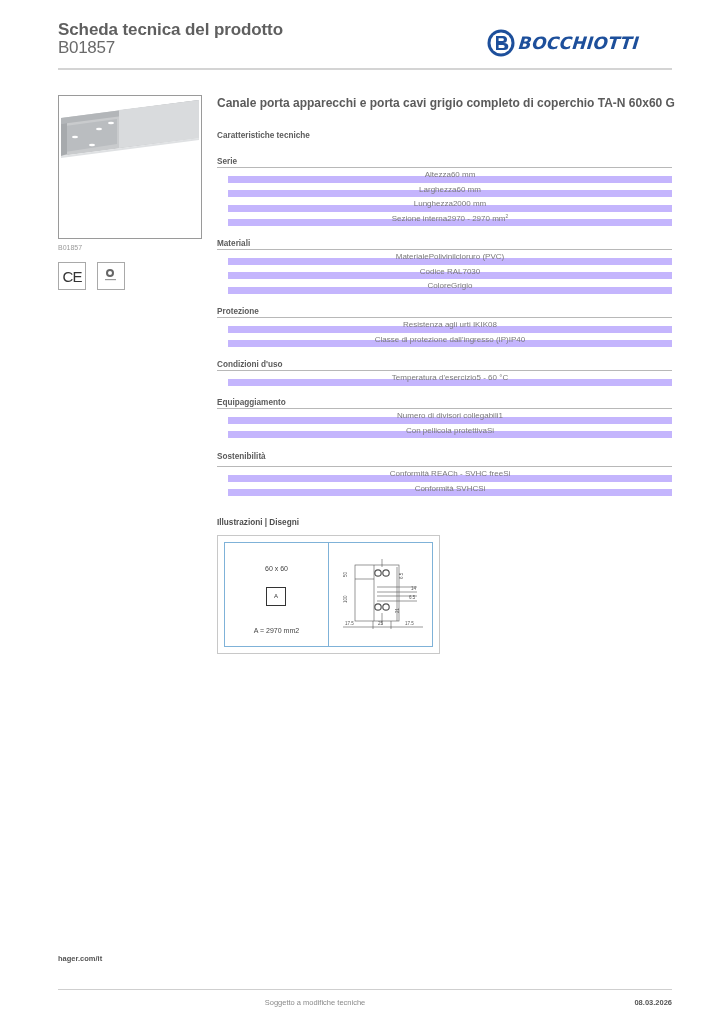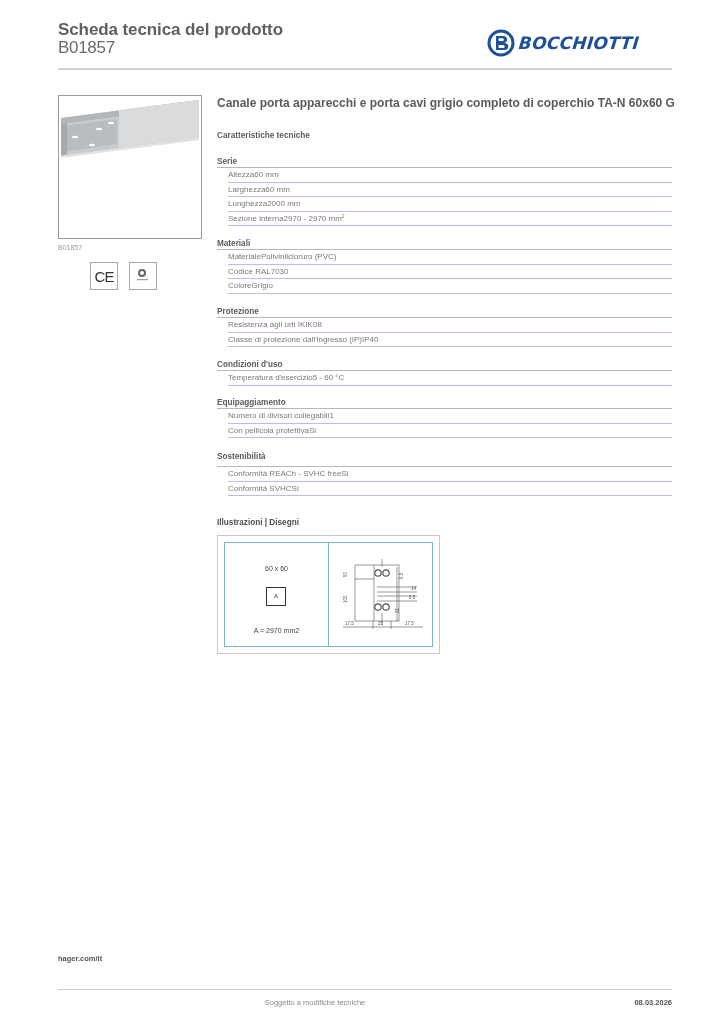--- a/index.html
+++ b/index.html
@@ -9,30 +9,30 @@
   .header-title { position: absolute; left: 58px; top: 20px; font-size: 17px; font-weight: bold; color: #5f5f5f; letter-spacing: -0.1px; }
   .header-code { position: absolute; left: 58px; top: 38px; font-size: 17px; color: #6a6a6a; letter-spacing: -0.3px; }
   .header-rule { position: absolute; left: 58px; top: 68px; width: 614px; height: 2px; background: #d4d4d4; }
 
   .logo { position: absolute; left: 486px; top: 28px; display: flex; align-items: center; }
   .logo-mark { width: 30px; height: 30px; }
   .logo-text { margin-left: 3px; font-family: "DejaVu Sans", sans-serif; font-weight: bold; font-style: italic; font-size: 17px; color: #1d4f9b; letter-spacing: 0.3px; transform: skewX(-6deg); }
 
   .product-frame { position: absolute; left: 58px; top: 95px; width: 144px; height: 144px; border: 1px solid #9a9a9a; background: #fff; overflow: hidden; }
   .product-code-caption { position: absolute; left: 58px; top: 244px; font-size: 7px; color: #9a9a9a; }
-  .cert-box { position: absolute; top: 262px; width: 28px; height: 28px; border: 1px solid #a9a9a9; background: #fff; display: flex; align-items: center; justify-content: center; margin-left: 32px; }
+  .cert-box { position: absolute; top: 262px; width: 28px; height: 28px; border: 1px solid #a9a9a9; background: #fff; display: flex; align-items: center; justify-content: center; }
   .cert-ce { left: 58px; font-size: 15px; color: #333; letter-spacing: -1px; }
   .cert-other { left: 97px; }
 
   .product-desc { position: absolute; left: 217px; top: 96px; font-size: 12px; font-weight: bold; color: #5b5b5b; }
   .tech-heading { position: absolute; left: 217px; top: 131px; font-size: 8.2px; font-weight: bold; color: #5b5b5b; }
 
   .spec-group { position: absolute; left: 217px; width: 455px; }
   .group-title { font-size: 8.2px; font-weight: bold; color: #5b5b5b; height: 12px; line-height: 12px; border-bottom: 1px solid #b8b8b8; }
-  .spec-row { display: flex; justify-content: flex-start; height: 14.5px; line-height: 14px; border-bottom: 1px solid #c4b5fd; font-size: 8px; color: #7a7a7a; margin-left: 11px; }
+  .spec-row { display: flex; justify-content: center; height: 14.5px; line-height: 14px; border-bottom: 7px solid #c4b5fd; font-size: 8px; color: #7a7a7a; margin-left: 11px; }
   .spec-row .val { text-align: right; }
   sup { font-size: 5px; vertical-align: top; line-height: 8px; }
 
   .illus-heading { position: absolute; left: 217px; top: 518px; font-size: 8.2px; font-weight: bold; color: #4f4f4f; }
   .illus-frame { position: absolute; left: 217px; top: 535px; width: 223px; height: 119px; border: 1px solid #c8c8c8; background: #fff; }
   .illus-inner { position: absolute; left: 6px; top: 6px; width: 209px; height: 105px; border: 1px solid #7fb2d8; display: flex; }
   .illus-panel { flex: 1; position: relative; }
   .illus-panel + .illus-panel { border-left: 1px solid #7fb2d8; }
   .cs-size { position: absolute; top: 22px; left: 0; right: 0; text-align: center; font-size: 7px; color: #444; }
   .cs-box { position: absolute; left: 41px; top: 44px; width: 20px; height: 19px; border: 1.5px solid #333; font-size: 6px; color: #333; text-align: center; line-height: 16px; }

